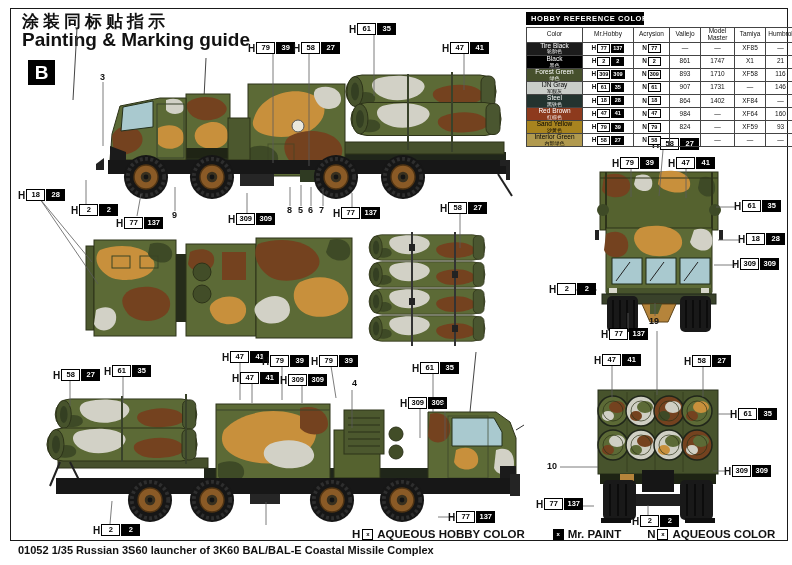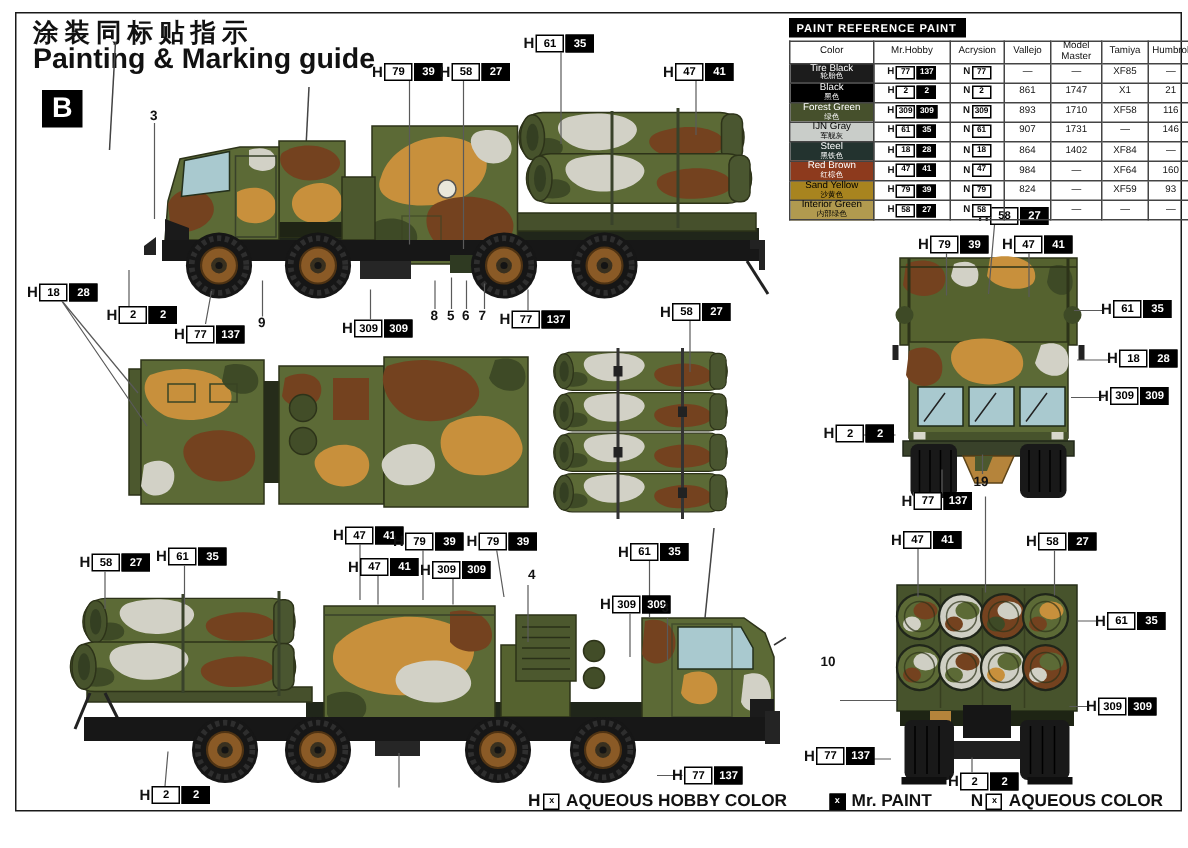--- a/index.html
+++ b/index.html
@@ -290,21 +290,21 @@
       <path d="M110,524 L112,501 M266,525 V502 M455,517 H438"></path>
       <path d="M663,150 L659,196 M631,168 V197 M686,168 V198"></path>
       <path d="M736,207 H716 M740,240 H718 M736,265 H714 M573,290 H597"></path>
       <path d="M628,329 V313 M655,316 V303 M657,331 V395"></path>
       <path d="M612,366 V398 M703,367 V397 M731,414 H718"></path>
       <path d="M560,467 H598 M726,471 H713 M568,506 H594 M648,515 V505"></path>
     </g>
   </svg>
 
   <div id="paint-table">
-    <div id="pt-title">PAINT  REFERENCE  PAINT</div>
+    <div id="pt-title">HOBBY  REFERENCE  COLOR</div>
     <table id="pt-grid">
       <thead>
           <tr>
             <th style="width: 55px;">Color</th>
             <th style="width: 50px;">Mr.Hobby</th>
             <th style="width: 35px;">Acrysion</th>
             <th style="width: 30px;">Vallejo</th>
             <th style="width: 33px;">Model Master</th>
             <th style="width: 30px;">Tamiya</th>
             <th style="width: 29px;">Humbrol</th>
@@ -654,33 +654,34 @@
       <div class="part-num" style="left: 100px; top: 72px;">3</div>
       <div class="part-num" style="left: 172px; top: 210px;">9</div>
       <div class="part-num" style="left: 287px; top: 205px;">8</div>
       <div class="part-num" style="left: 298px; top: 205px;">5</div>
       <div class="part-num" style="left: 308px; top: 205px;">6</div>
       <div class="part-num" style="left: 319px; top: 205px;">7</div>
       <div class="part-num" style="left: 352px; top: 378px;">4</div>
       <div class="part-num" style="left: 441px; top: 400px;">3</div>
       <div class="part-num" style="left: 260px; top: 526px; margin-top: 48px;">11</div>
       <div class="part-num" style="left: 649px; top: 316px;">19</div>
-      <div class="part-num" style="left: 547px; top: 436px;">10</div>
+      <div class="part-num" style="left: 547px; top: 461px;">10</div>
     </div>
 
   <div id="legend">
     <span class="grp">
       <span>H</span>
       <span class="lbox w">x</span>
       <span>AQUEOUS HOBBY COLOR</span>
     </span>
     <span class="grp">
       <span class="lbox b">x</span>
       <span>Mr. PAINT</span>
     </span>
     <span class="grp">
       <span>N</span>
       <span class="lbox w">x</span>
       <span>AQUEOUS COLOR</span>
     </span>
   </div>
 
+  <div id="caption">01052 1/35 Russian 3S60 launcher of 3K60 BAL/BAL-E Coastal Missile Complex</div>
 </div>
 
 </body></html>

